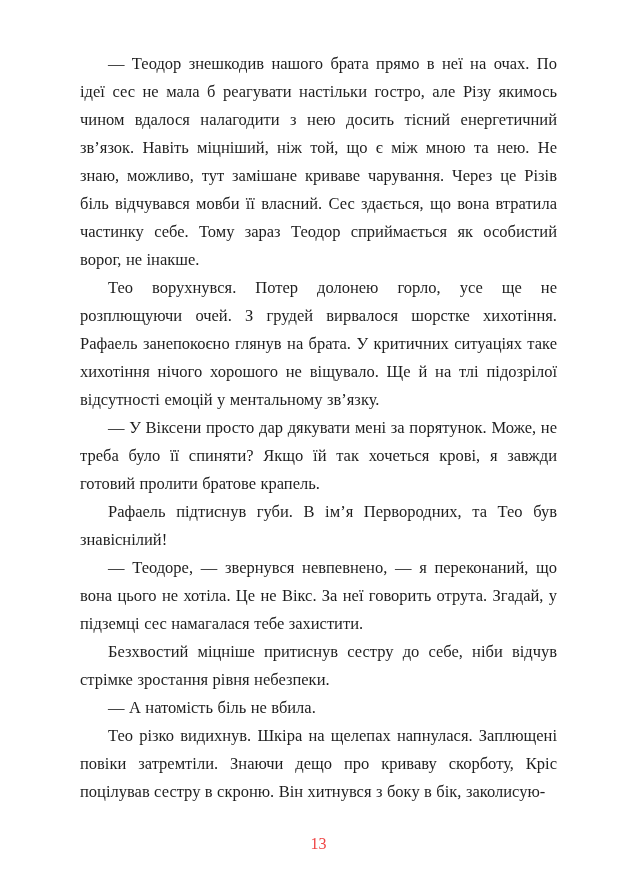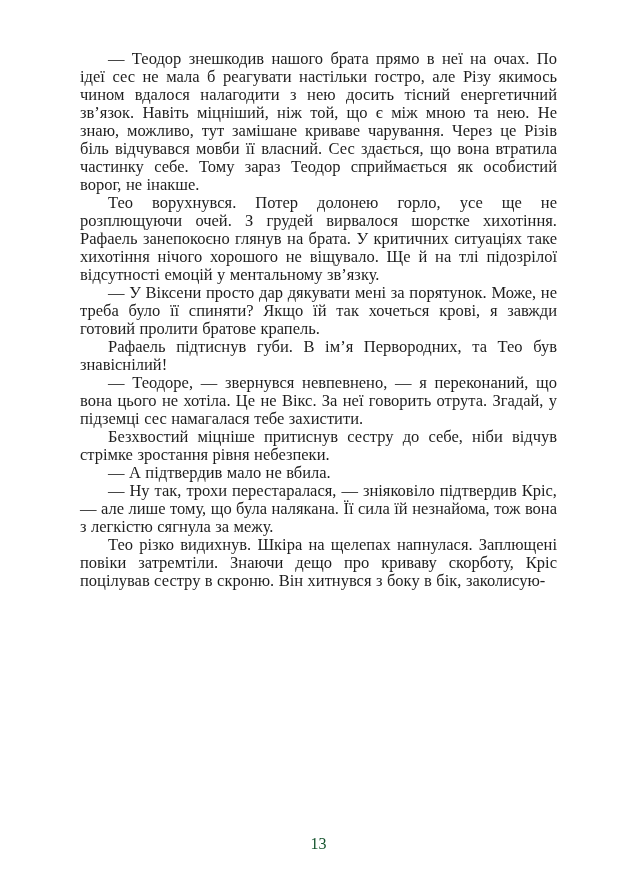--- a/index.html
+++ b/index.html
@@ -20,44 +20,43 @@
   .text-block {
     position: absolute;
     top: 50px;
     left: 80px;
     width: 477px;
   }
   .text-block p {
     margin: 0;
     padding: 0;
     font-size: 16.5px;
-    line-height: 18px;
+    line-height: 28px;
     text-align: justify;
     text-indent: 28px;
     word-spacing: 0.02em;
   }
   .page-number {
     position: absolute;
     left: 80px;
     width: 477px;
     top: 835px;
     text-align: center;
     font-size: 16px;
-    color: #14532d;
+    color: #ef4444;
   }
 </style>
 </head>
 <body>
 
 <div class="page">
   <div class="text-block">
     <p>— Теодор знешкодив нашого брата прямо в неї на очах. По ідеї сес не мала б реагувати настільки гостро, але Різу якимось чином вдалося налагодити з нею досить тісний енергетичний зв’язок. Навіть міцніший, ніж той, що є між мною та нею. Не знаю, можливо, тут замішане криваве чарування. Через це Різів біль відчувався мовби її власний. Сес здається, що вона втратила частинку себе. Тому зараз Теодор сприймається як особистий ворог, не інакше.</p>
     <p>Тео ворухнувся. Потер долонею горло, усе ще не розплющуючи очей. З грудей вирвалося шорстке хихотіння. Рафаель занепокоєно глянув на брата. У критичних ситуаціях таке хихотіння нічого хорошого не віщувало. Ще й на тлі підозрілої відсутності емоцій у ментальному зв’язку.</p>
     <p>— У Віксени просто дар дякувати мені за порятунок. Може, не треба було її спиняти? Якщо їй так хочеться крові, я завжди готовий пролити братове крапель.</p>
     <p>Рафаель підтиснув губи. В ім’я Первородних, та Тео був знавіснілий!</p>
     <p>— Теодоре, — звернувся невпевнено, — я переконаний, що вона цього не хотіла. Це не Вікс. За неї говорить отрута. Згадай, у підземці сес намагалася тебе захистити.</p>
     <p>Безхвостий міцніше притиснув сестру до себе, ніби відчув стрімке зростання рівня небезпеки.</p>
-    <p>— А підтвердив мало не вбила.</p>
-    <p>— Ну так, трохи перестаралася, — зніяковіло підтвердив Кріс, — але лише тому, що була налякана. Її сила їй незнайома, тож вона з легкістю сягнула за межу.</p>
+    <p>— А натомість біль не вбила.</p>
     <p>Тео різко видихнув. Шкіра на щелепах напнулася. Заплющені повіки затремтіли. Знаючи дещо про криваву скорботу, Кріс поцілував сестру в скроню. Він хитнувся з боку в бік, заколисую-</p>
   </div>
   <div class="page-number">13</div>
 </div>
 
 </body></html>

